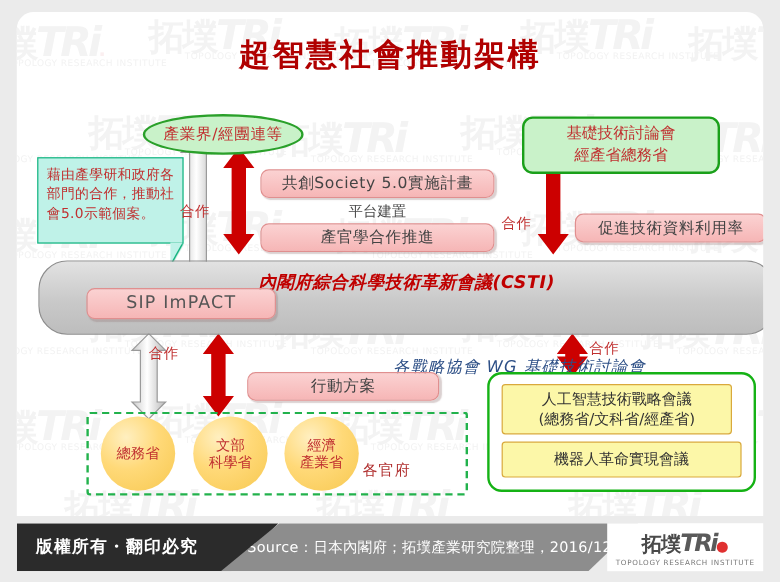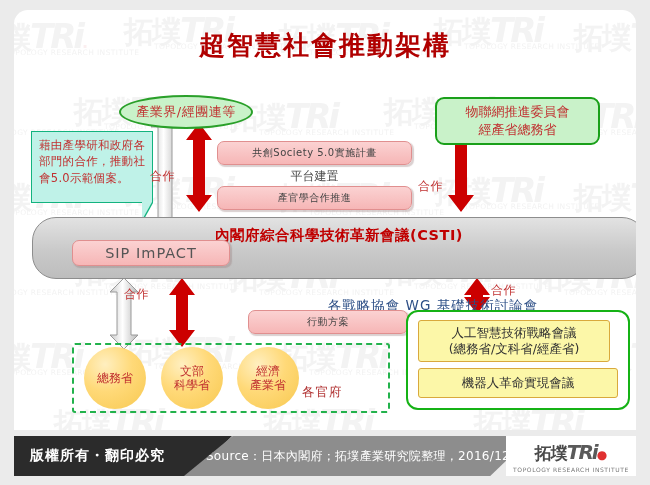--- a/index.html
+++ b/index.html
@@ -75,21 +75,21 @@
     flex-direction:column;
     font-size:13px;
     line-height:1.35;
   }
   .box-pink {
     background:linear-gradient(#fbd2d2,#f6b6b6);
     border:1px solid #e08f8f;
     border-radius:7px;
     color:#444;
     display:flex; align-items:center; justify-content:center;
-    font-size:10px;
+    font-size:13px;
     box-shadow:1.5px 1.5px 1px rgba(150,120,120,.35);
     letter-spacing:0.5px;
   }
   .plain-text {
     display:flex; align-items:center; justify-content:center;
     color:#4a4a4a;
     font-size:12px;
   }
   .callout {
     background:#bff2e8;
@@ -109,20 +109,21 @@
   }
 
   
   #csti {
     position:absolute;
     left:18px; top:207px;
     width:614px; height:62px;
     background:linear-gradient(#e2e2e2,#c9c9c9 55%,#bdbdbd);
     border:1.5px solid #8d8d8d;
     border-radius:24px;
+    font-style:italic;
   }
   #csti-title {
     position:absolute; left:0; top:8px; width:100%;
     text-align:center;
     color:#c00000;
     font-weight:bold;
     font-size:14.5px;
     letter-spacing:0.5px;
   }
   #csti-sub {
@@ -337,34 +338,35 @@
     <div class="node callout" style="left:17px; top:121px; width:122px; height:72px;">藉由產學研和政府各部門的合作，推動社會5.0示範個案。</div>
     <div class="callout-tail" style="left:128px; top:192px;"></div>
 
     <div class="lbl-coop" style="left:136px; top:158px;">合作</div>
 
     <div class="node box-pink" style="left:203px; top:131px; width:195px; height:24px;">共創Society 5.0實施計畫</div>
     <div class="node plain-text" style="left:203px; top:157px; width:195px; height:18px;">平台建置</div>
     <div class="node box-pink" style="left:203px; top:176px; width:195px; height:24px;">產官學合作推進</div>
 
     <div class="node box-green" style="left:421px; top:87px; width:165px; height:48px;">
-      <span>物聯網推進委員會</span>
+      <span>基礎技術討論會</span>
       <span>經產省總務省</span>
     </div>
     <div class="lbl-coop" style="left:404px; top:168px;">合作</div>
+    <div class="node box-pink" style="left:465px; top:168px; width:160px; height:24px;">促進技術資料利用率</div>
 
     <div id="csti">
       <div id="csti-title">內閣府綜合科學技術革新會議(CSTI)</div>
       <div id="csti-sub">各戰略協會 WG  基礎技術討論會</div>
     </div>
     <div id="sip" class="box-pink">SIP  ImPACT</div>
 
     <div class="lbl-coop" style="left:110px; top:276px;">合作</div>
 
-    <div class="node box-pink" style="left:192px; top:300px; width:160px; height:24px;margin-left:42px;">行動方案</div>
+    <div class="node box-pink" style="left:192px; top:300px; width:160px; height:24px;">行動方案</div>
 
     <div id="ministries"></div>
     <div class="circle-y" style="left:70px; top:337px; width:62px; height:62px;">
       <span>總務省</span>
     </div>
     <div class="circle-y" style="left:147px; top:337px; width:62px; height:62px;">
       <div>
         <div>文部</div>
         <div>科學省</div>
       </div>

